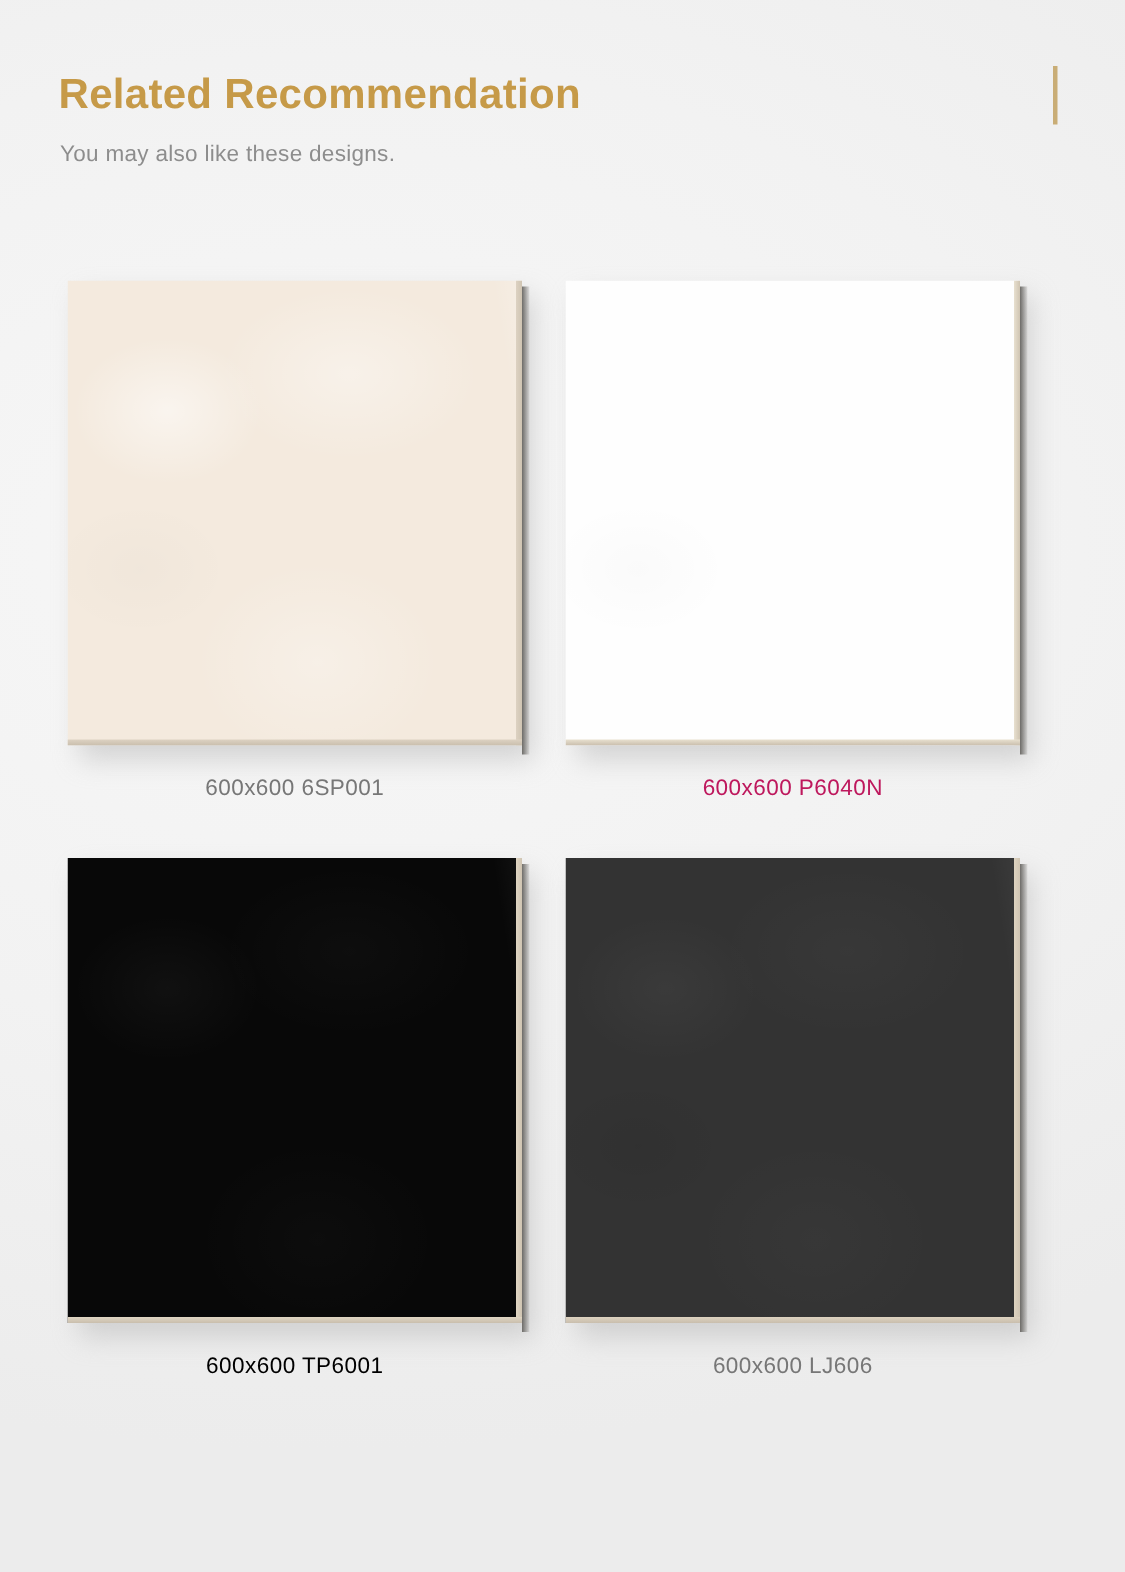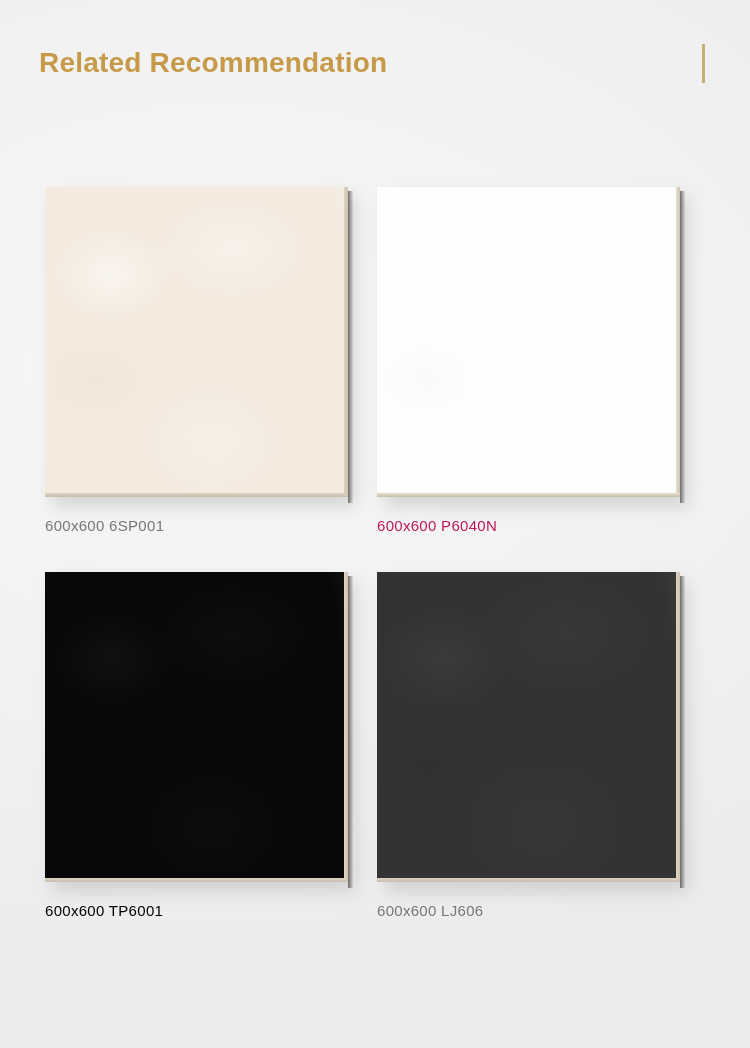--- a/index.html
+++ b/index.html
@@ -145,31 +145,33 @@
     width: 5px;
     height: 312px;
     background: linear-gradient(to right, rgba(90,88,84,0.85), rgba(150,148,145,0.15));
   }
 
   .tile-label {
     position: absolute;
     left: 0;
     top: 330px;
     width: 303px;
+    text-align: center;
     font-size: 15px;
     letter-spacing: 0.3px;
     color: #777777;
     white-space: nowrap;
   }
 </style>
 </head>
 <body>
 
 <div class="header">
   <div class="page-title" style="color: rgb(198, 154, 72);">Related Recommendation</div>
+  <div class="page-subtitle" style="color: rgb(141, 141, 141);">You may also like these designs.</div>
   <div class="accent-bar" style="background: rgb(201, 173, 118);"></div>
 </div>
 
 <div class="tile-grid">
 
   <div class="tile-card col-1 row-1">
     <div class="tile-shadow"></div>
     <div class="tile-occlusion"></div>
     <div class="tile-slab">
       <div class="tile-face" id="face-0" style="background: rgb(244, 234, 222);">

